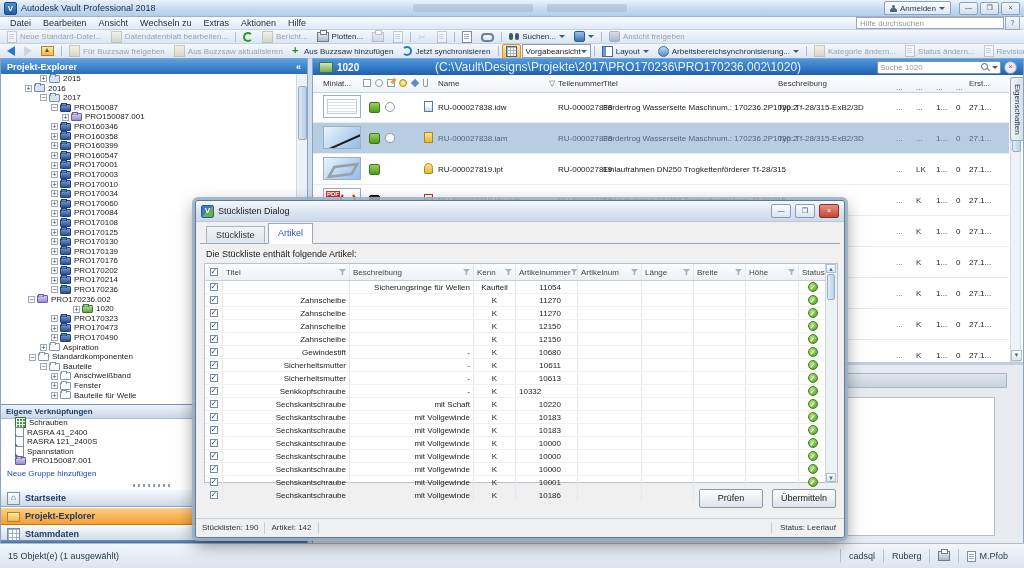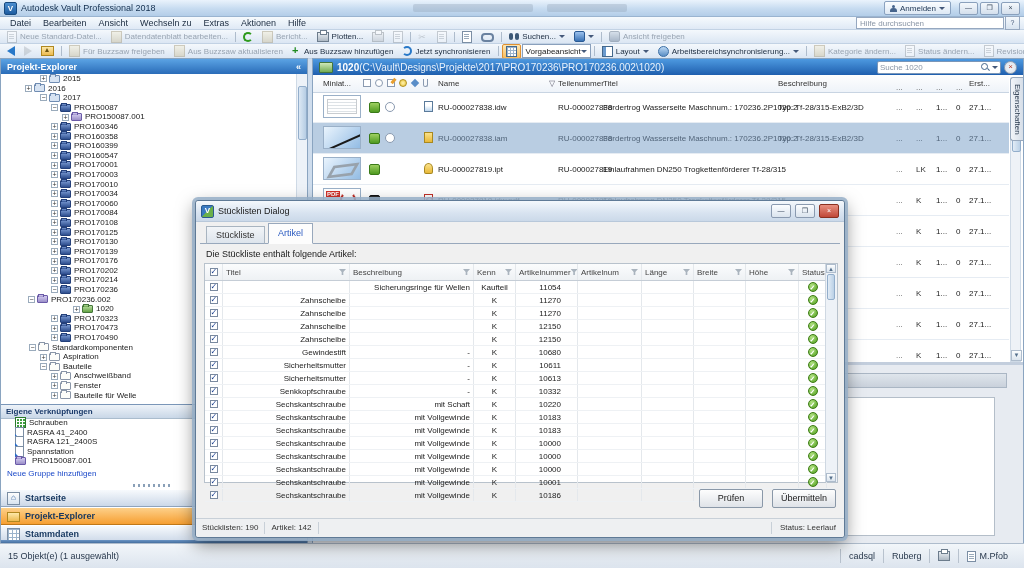--- a/index.html
+++ b/index.html
@@ -97,21 +97,21 @@
   .nic-folder{background:linear-gradient(#fde8a8,#ecba50);border:1px solid #b08820;height:8px;margin-top:2px;}
   .nic-grid{background:#fff;border:1px solid #7b8ea4;background-image:linear-gradient(#9cb4cc 1px,transparent 1px),linear-gradient(90deg,#9cb4cc 1px,transparent 1px);background-size:4px 4px;}
   .nic-doc{background:#fff;border:1px solid #7b8ea4;width:8px;margin-left:1px;}
   .leftbottom{position:absolute;left:0;right:0;bottom:0;height:4px;background:linear-gradient(#6a94c4,#3a6494);}
 
   
   .main{position:absolute;left:312px;top:58px;right:0;bottom:23px;background:#fff;border:1px solid #8aa4c0;box-sizing:border-box;}
   .mainhdr{position:absolute;left:0;top:0;right:0;height:16px;background:linear-gradient(#4d99e0,#1f5fae);display:flex;align-items:center;color:#fff;padding:0 6px;box-sizing:border-box;}
   .mfold{width:12px;height:9px;background:linear-gradient(#cde8b8,#74ac54);border:1px solid #44763a;border-radius:1px;margin-right:4px;}
   .mtitle{font-weight:bold;font-size:10px;}
-  .mpath{flex:1;text-align:left;font-size:10px;color:#e8f2fc;white-space:nowrap;overflow:hidden;}
+  .mpath{flex:1;text-align:center;font-size:12px;color:#e8f2fc;white-space:nowrap;overflow:hidden;}
   .msearch{width:118px;height:11px;background:#fff;border:1px solid #7a96b8;border-radius:2px;display:flex;align-items:center;font-size:8px;color:#8a96a6;padding:0 2px;gap:2px;}
   .msearch .val{flex:1;}
   .mclose{width:11px;height:11px;border-radius:50%;background:radial-gradient(#f4f8fc,#d8dee6);border:1px solid #98a4b4;color:#b03828;font-size:8px;line-height:10px;text-align:center;margin-left:3px;}
   .colhead{position:absolute;left:0;top:16px;right:14px;height:17px;background:linear-gradient(#fefefe,#eef3f9);border-bottom:1px solid #c8d4e2;font-size:8px;color:#333;}
   .colhead span{position:absolute;top:4px;white-space:nowrap;}
   .hic{position:absolute;top:4px;width:8px;height:8px;box-sizing:border-box;}
   .hic-check{border:1px solid #8a9ab0;background:#fff;}
   .hic-clock{border:1px solid #8a9ab0;border-radius:50%;background:#fff;}
   .hic-edit{border:1px solid #8a9ab0;background:#fff;}
   .hic-edit::after{content:"";position:absolute;right:-1px;top:-2px;width:3px;height:6px;background:#e8a030;transform:rotate(40deg);}
@@ -484,29 +484,29 @@
         <div class="treerow" style="padding-left: 50px;">
           <span class="exp">+</span>
           <span class="fold f-blue"></span>
           <span>PRO170473</span>
         </div>
         <div class="treerow" style="padding-left: 50px;">
           <span class="exp">+</span>
           <span class="fold f-blue"></span>
           <span>PRO170490</span>
         </div>
+        <div class="treerow" style="padding-left: 39px;">
+          <span class="exp">+</span>
+          <span class="fold f-plain"></span>
+          <span>Aspiration</span>
+        </div>
         <div class="treerow" style="padding-left: 28px;">
           <span class="exp">−</span>
           <span class="fold f-plain"></span>
           <span>Standardkomponenten</span>
-        </div>
-        <div class="treerow" style="padding-left: 39px;">
-          <span class="exp">+</span>
-          <span class="fold f-plain"></span>
-          <span>Aspiration</span>
         </div>
         <div class="treerow" style="padding-left: 39px;">
           <span class="exp">−</span>
           <span class="fold f-plain"></span>
           <span>Bauteile</span>
         </div>
         <div class="treerow" style="padding-left: 50px;">
           <span class="exp">+</span>
           <span class="fold f-plain"></span>
           <span>Anschweißband</span>
@@ -1046,21 +1046,21 @@
             </span>
             <span class="dcell" style="width: 127px; justify-content: flex-end;">
               <span>Senkkopfschraube</span>
             </span>
             <span class="dcell" style="width: 124px; justify-content: flex-end;">
               <span>-</span>
             </span>
             <span class="dcell" style="width: 42px; justify-content: center;">
               <span>K</span>
             </span>
-            <span class="dcell" style="width: 62px; justify-content: flex-end; padding-right: 16px;">
+            <span class="dcell" style="width: 62px; justify-content: flex-start; padding-right: 16px;">
               <span>10332</span>
             </span>
             <span class="dcell" style="width: 64px; justify-content: flex-start;">
               <span></span>
             </span>
             <span class="dcell" style="width: 52px; justify-content: flex-start;">
               <span></span>
             </span>
             <span class="dcell" style="width: 52px; justify-content: flex-start;">
               <span></span>

